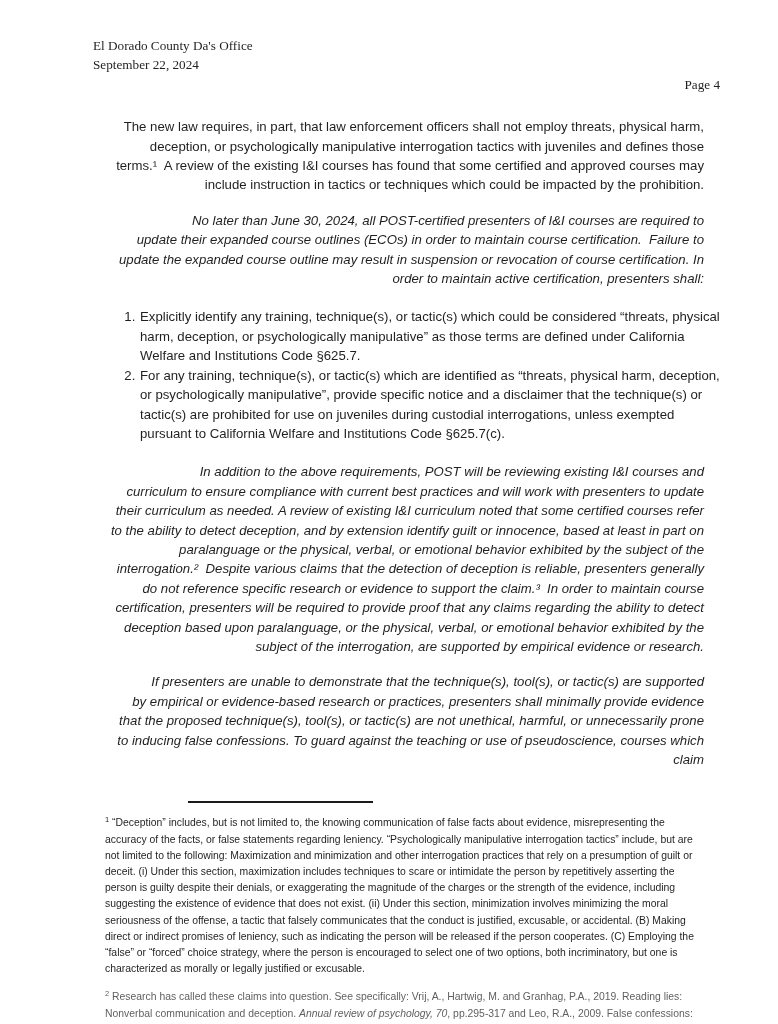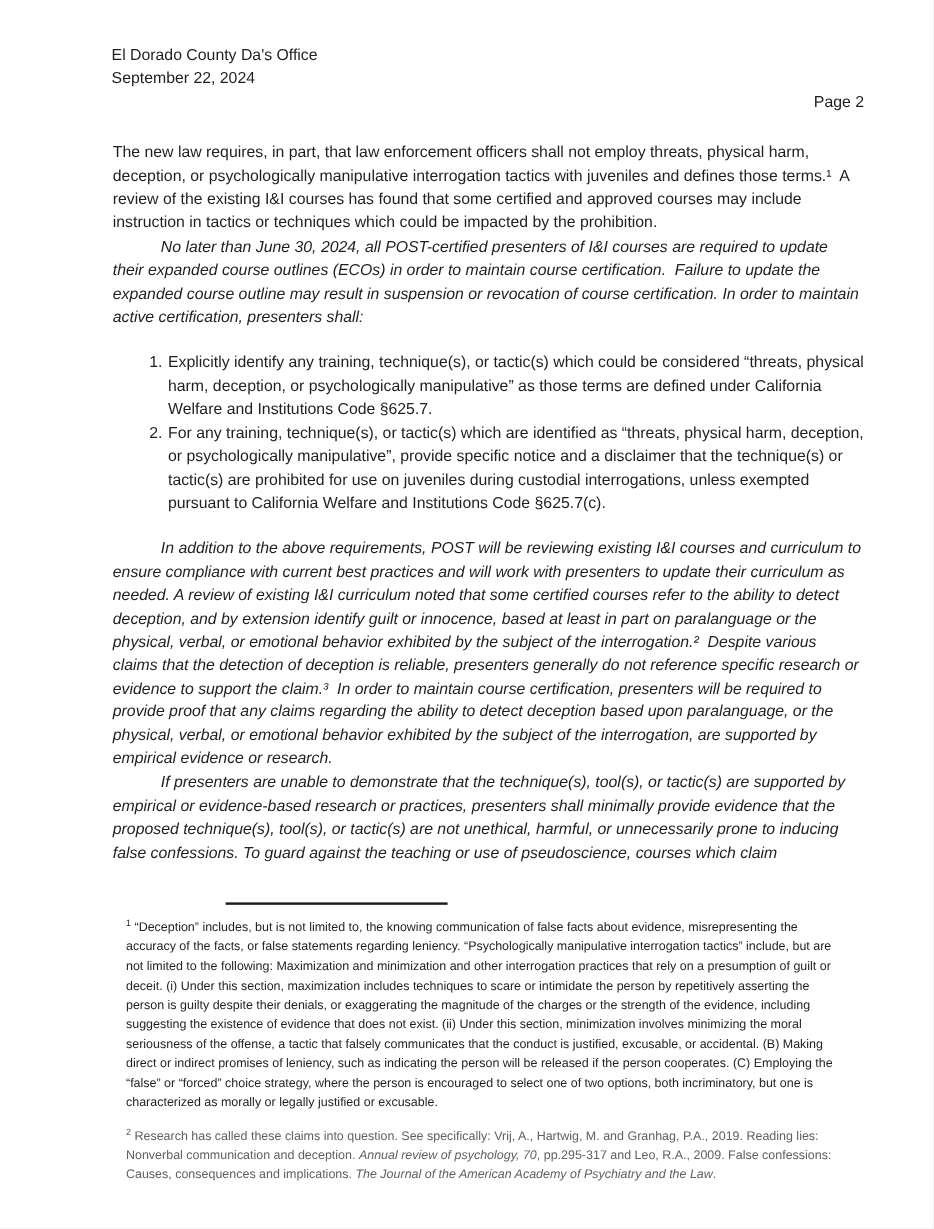--- a/index.html
+++ b/index.html
@@ -10,25 +10,25 @@
     background: #ffffff;
     box-sizing: border-box;
     padding: 36px 58px 0 93px;
     font-family: "Liberation Sans", sans-serif;
     font-size: 13.2px;
     line-height: 19.4px;
     color: #1f1f1f;
     overflow: hidden;
     position: relative;
   }
-  .header { margin: 0; }
+  .header { margin: 0; font-family: Liberation Serif, serif; }
   .header div { white-space: nowrap; }
   .page-number { text-align: right; }
   .content { margin-top: 23px; }
-  p.para { margin: 1px; }
+  p.para { margin: 16px; text-align: right; }
   p.indent { text-indent: 40px; font-style: italic; }
   ol.reqs {
     margin: 19px 0 19px 0;
     padding-left: 46px;
   }
   ol.reqs li { margin: 0; padding-left: 1px; }
   .footnotes {
     margin-top: 32px;
     font-size: 10.4px;
     line-height: 16.2px;
@@ -48,21 +48,21 @@
   .fn i { }
 </style>
 </head>
 <body>
 
 <div class="page">
 
   <div class="header">
     <div>El Dorado County Da's Office</div>
     <div>September 22, 2024</div>
-    <div class="page-number">Page 2</div>
+    <div class="page-number">Page 4</div>
   </div>
 
   <div class="content">
     <p class="para">The new law requires, in part, that law enforcement officers shall not employ threats, physical harm, deception, or psychologically manipulative interrogation tactics with juveniles and defines those terms.¹&nbsp; A review of the existing I&amp;I courses has found that some certified and approved courses may include instruction in tactics or techniques which could be impacted by the prohibition.</p>
     <p class="para indent">No later than June 30, 2024, all POST-certified presenters of I&amp;I courses are required to update their expanded course outlines (ECOs) in order to maintain course certification.&nbsp; Failure to update the expanded course outline may result in suspension or revocation of course certification. In order to maintain active certification, presenters shall:</p>
 
     <ol class="reqs">
       <li>Explicitly identify any training, technique(s), or tactic(s) which could be considered “threats, physical harm, deception, or psychologically manipulative” as those terms are defined under California Welfare and Institutions Code §625.7.</li>
       <li>For any training, technique(s), or tactic(s) which are identified as “threats, physical harm, deception, or psychologically manipulative”, provide specific notice and a disclaimer that the technique(s) or tactic(s) are prohibited for use on juveniles during custodial interrogations, unless exempted pursuant to California Welfare and Institutions Code §625.7(c).</li>
     </ol>

